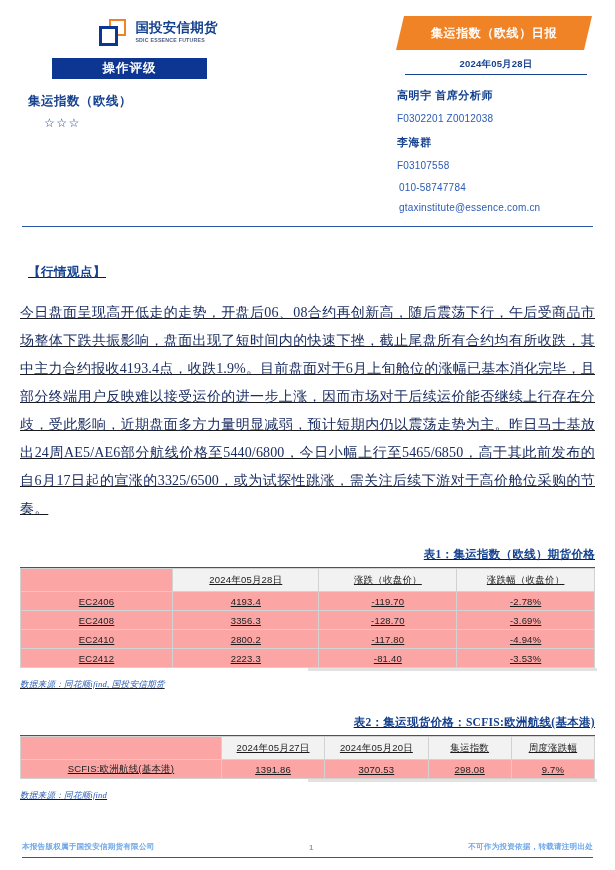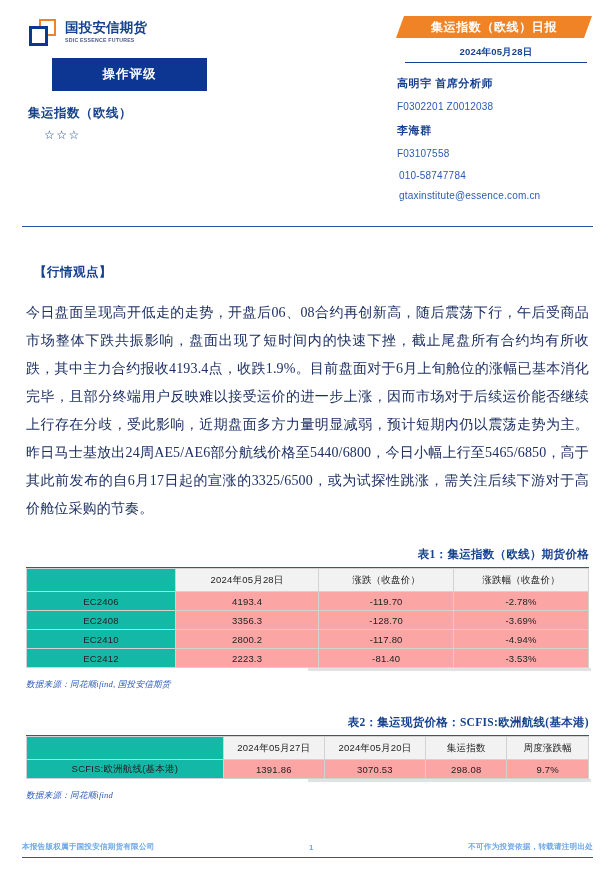--- a/index.html
+++ b/index.html
@@ -32,20 +32,21 @@
   .header-left {
     position: absolute;
     left: 28px;
     top: 18px;
     width: 260px;
   }
   .logo-row {
     display: flex;
     align-items: flex-start;
     gap: 7px;
+    justify-content: center;
   }
   .logo-mark {
     position: relative;
     width: 30px;
     height: 28px;
     flex: none;
     margin-top: 1px;
   }
   .logo-sq-orange {
     position: absolute;
@@ -86,21 +87,21 @@
     color: #4a5a80;
     letter-spacing: 0.25px;
     margin-top: 1.5px;
     white-space: nowrap;
   }
 
   .rating-box {
     margin-top: 11px;
     margin-left: 24px;
     width: 155px;
-    height: 33px;
+    height: 21px;
     background: #0D3692;
     color: #ffffff;
     font-size: 12.5px;
     font-weight: bold;
     display: flex;
     align-items: center;
     justify-content: center;
     letter-spacing: 1px;
   }
   .rating-name {
@@ -120,21 +121,21 @@
 
   .header-right {
     position: absolute;
     left: 396px;
     top: 16px;
     width: 200px;
   }
   .title-banner {
     position: relative;
     width: 196px;
-    height: 22px;
+    height: 34px;
     background: #F08326;
     color: #ffffff;
     font-size: 12px;
     font-weight: bold;
     display: flex;
     align-items: center;
     justify-content: center;
     letter-spacing: 0.6px;
     clip-path: polygon(8px 0, 100% 0, calc(100% - 8px) 100%, 0 100%);
   }
@@ -181,22 +182,23 @@
     position: absolute;
     left: 22px;
     right: 22px;
     top: 226px;
     height: 0;
     border-top: 1.6px solid #2b55a8;
   }
 
   
   .content {
-    padding: 0 26px;
-    box-sizing: border-box;
+    padding: 0 20px;
+    box-sizing: border-box;
+    text-decoration: underline;
   }
   .section-title {
     margin-top: 36px;
     font-size: 12.5px;
     font-weight: bold;
     color: #15418f;
     letter-spacing: 0.5px;
     margin-left: 8px;
   }
   .body-par {
@@ -241,21 +243,21 @@
     box-sizing: border-box;
     letter-spacing: 0.2px;
   }
   table.dt thead th {
     background: #f2f2f2;
     font-weight: normal;
     height: 23px;
   }
   table.dt thead th.blank,
   table.dt td.rowlabel {
-    background: #14b8a6;
+    background: #fca5a5;
   }
   table.dt tbody td {
     background: #fca5a5;
   }
   .tbl-shadow {
     position: relative;
   }
   .tbl-shadow::after {
     content: "";
     position: absolute;

